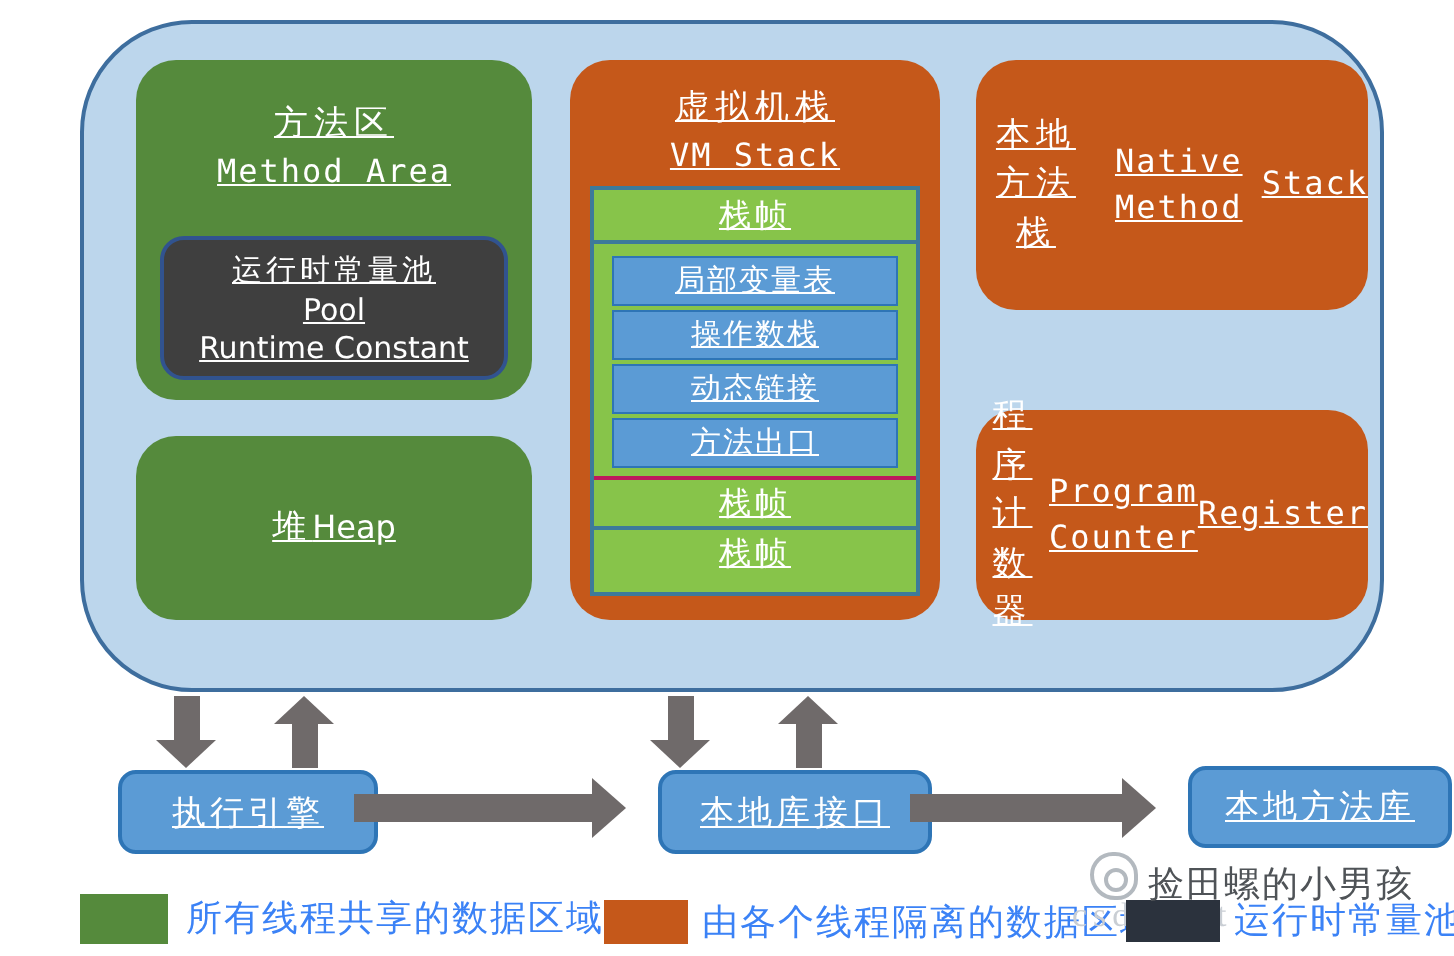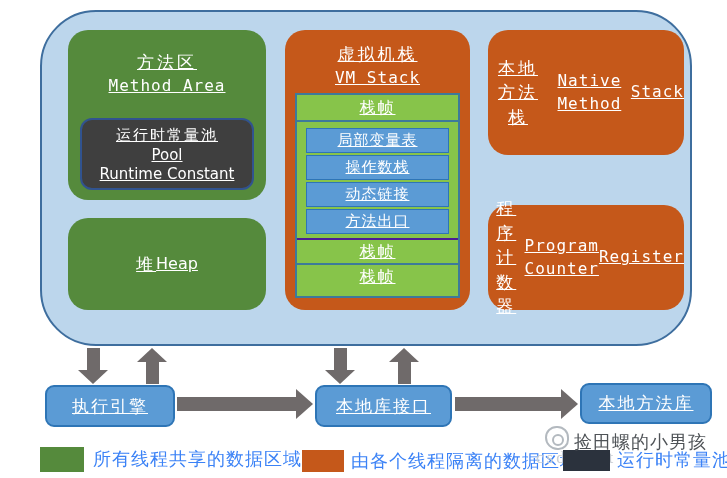--- a/index.html
+++ b/index.html
@@ -36,39 +36,39 @@
 
   .vm-stack{left:285px;top:30px;width:185px;height:280px;padding-top:12px;}
   .stack-panel{
     left:10px;top:63px;width:165px;height:205px;
     background:#87C44A;border:2px solid #3D7A9A;
   }
   .frame-row{
     width:100%;height:27px;line-height:25px;color:#fff;font-size:16px;letter-spacing:2px;
     border-bottom:2px solid #3D7A9A;text-align:center;
   }
-  .frame-block{width:100%;height:118px;border-bottom:2px solid #4c1d95;padding:6px 9px;}
+  .frame-block{width:100%;height:118px;border-bottom:2px solid #be185d;padding:6px 9px;}
   .frame-part{
     width:100%;height:25px;margin-bottom:2px;line-height:22px;
     background:#5B9BD5;border:1px solid #2E75B6;
     color:#fff;font-size:15px;letter-spacing:1px;text-align:center;
   }
   .frame-part:last-child{margin-bottom:0;}
   .frame-row2{width:100%;height:25px;line-height:23px;color:#fff;font-size:16px;letter-spacing:2px;border-bottom:2px solid #3D7A9A;text-align:center;}
   .frame-row3{width:100%;height:25px;line-height:23px;color:#fff;font-size:16px;letter-spacing:2px;text-align:center;}
 
   .native-stack{left:488px;top:30px;width:196px;height:125px;}
   .pc-register{left:488px;top:205px;width:196px;height:105px;}
   .heap{left:68px;top:218px;width:198px;height:92px;}
 
   
   .engine-box{
     background:#5B9BD5;border:2px solid #2E75B6;border-radius:9px;
     color:#fff;font-size:17px;letter-spacing:2px;text-align:center;
-    display:flex;align-items:center;justify-content:center;
+    display:flex;align-items:center;justify-content:center;margin-left:14px;
   }
   .exec{left:45px;top:385px;width:130px;height:42px;}
   .nli{left:315px;top:385px;width:137px;height:42px;}
   .nml{left:580px;top:383px;width:132px;height:41px;}
 
   
   .arrow-v{width:30px;height:36px;top:348px;}
   .arrow-v .shaft{width:13px;height:22px;background:#6F6A6A;margin:0 auto;}
   .arrow-v .head-down{width:0;height:0;border-left:15px solid transparent;border-right:15px solid transparent;border-top:14px solid #6F6A6A;}
   .arrow-v .head-up{width:0;height:0;border-left:15px solid transparent;border-right:15px solid transparent;border-bottom:14px solid #6F6A6A;}

